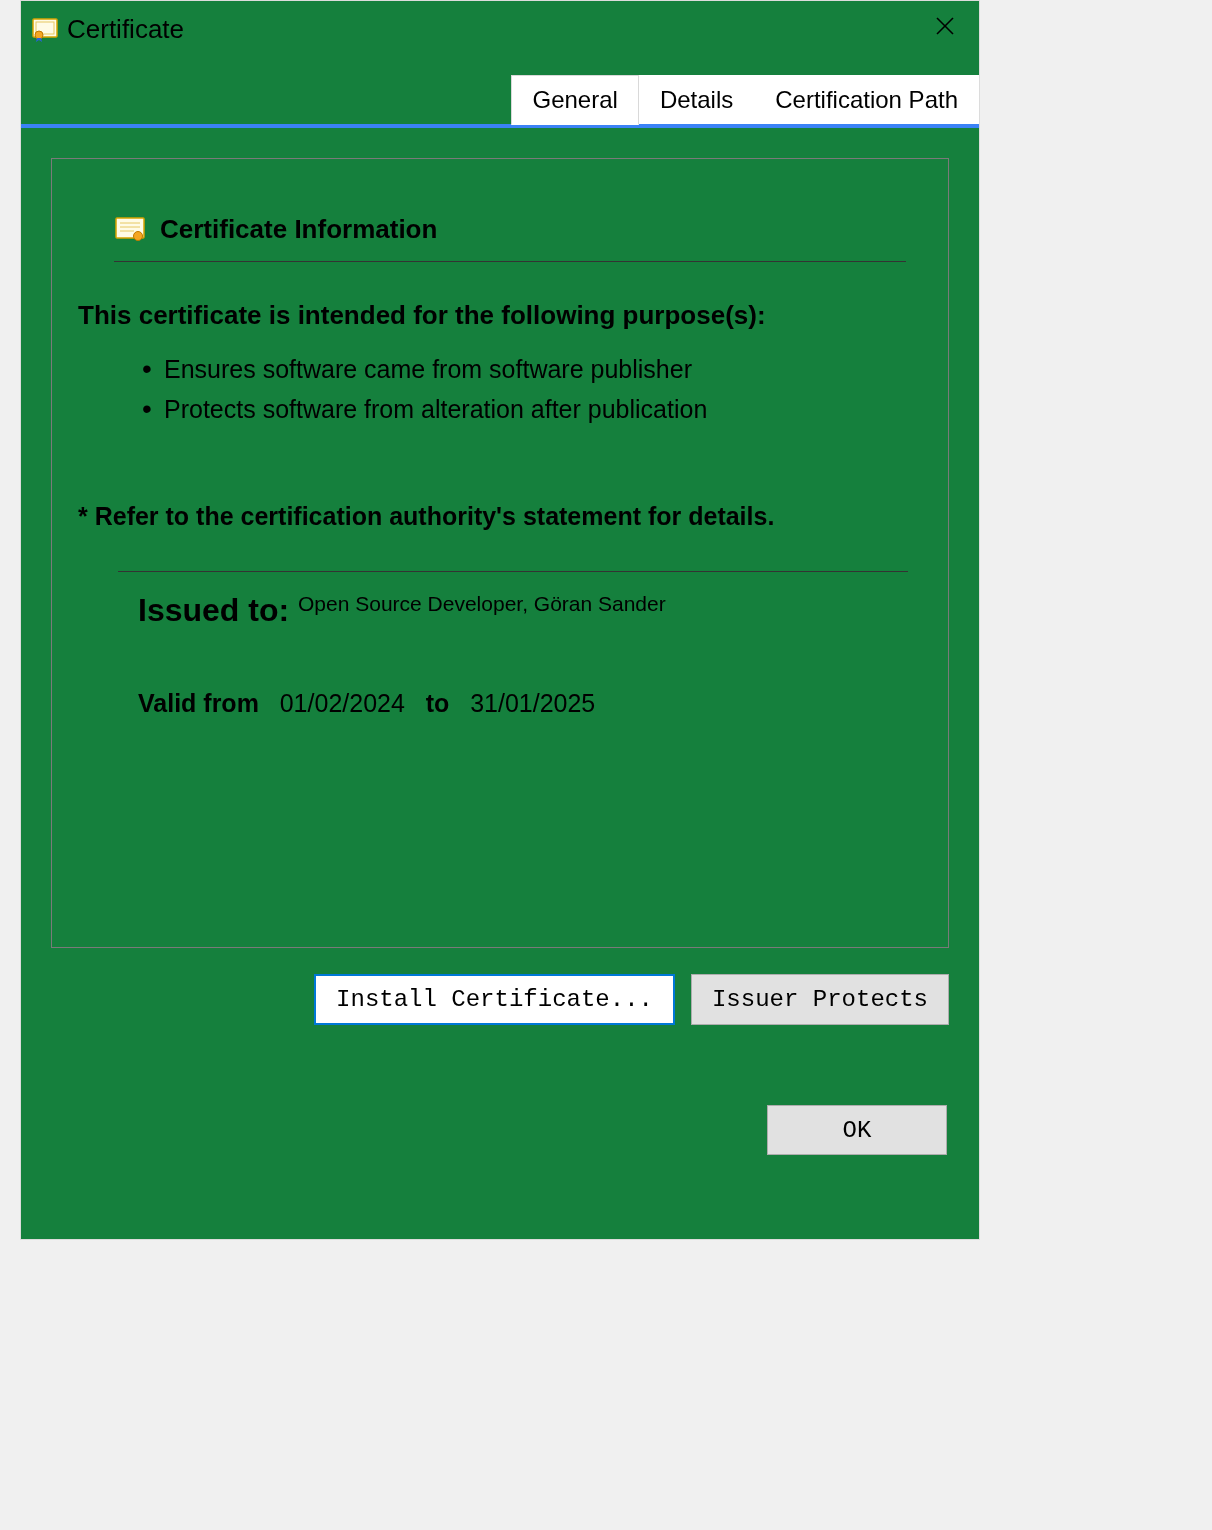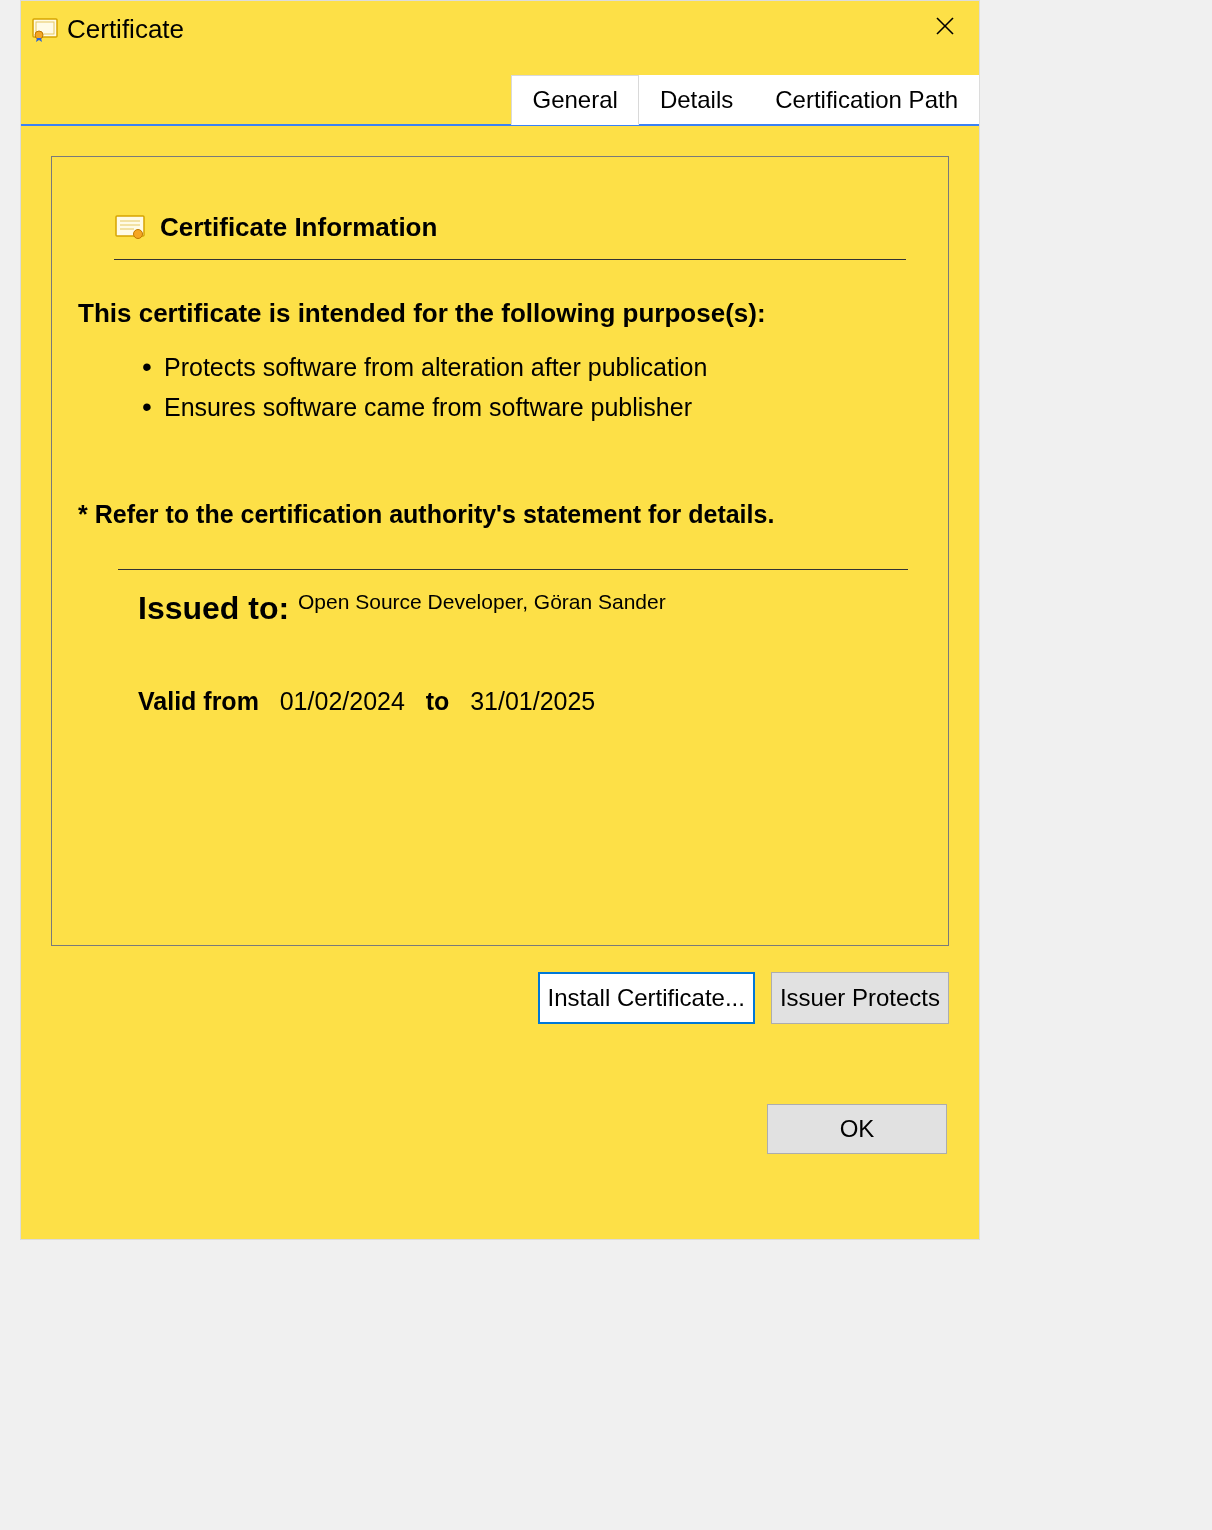--- a/index.html
+++ b/index.html
@@ -13,21 +13,21 @@
       width: 1212px;
       height: 1530px;
       overflow: hidden;
     }
     .window {
       position: absolute;
       left: 20px;
       top: 0;
       width: 960px;
       height: 1240px;
-      background: #fde047;
+      background: #15803d;
       border: 1px solid #dcdcdc;
       display: flex;
       flex-direction: column;
     }
     .titlebar {
       display: flex;
       align-items: center;
       justify-content: space-between;
       padding: 8px 14px 8px 10px;
       height: 56px;
@@ -65,21 +65,21 @@
       background: #ffffff;
     }
     .tab.active {
       border: 1px solid #d9d9d9;
       border-bottom: 1px solid #ffffff;
       background: #ffffff;
       position: relative;
       z-index: 2;
     }
     .content-area {
-      border-top: 2px solid #3b82f6;
+      border-top: 4px solid #3b82f6;
       margin-top: -1px;
       flex: 1;
       padding: 30px 30px 20px 30px;
       display: flex;
       flex-direction: column;
     }
     .info-box {
       border: 1px solid #7a7a7a;
       padding: 55px 26px 50px 26px;
       flex: 0 0 auto;
@@ -163,23 +163,23 @@
     .validity-row .bold {
       font-weight: 700;
     }
     .button-row {
       display: flex;
       justify-content: flex-end;
       gap: 16px;
       margin-top: 26px;
     }
     .btn {
-      font-family: Liberation Sans, sans-serif;
+      font-family: Liberation Mono, monospace;
       font-size: 24px;
-      padding: 10px 8px;
+      padding: 10px 20px;
       background: #e1e1e1;
       border: 1px solid #adadad;
       color: #000;
       cursor: default;
       min-height: 50px;
     }
     .btn.primary-highlight {
       background: #ffffff;
       border: 2px solid #0078d7;
     }
@@ -240,22 +240,22 @@
             <line x1="6" y1="15" x2="20" y2="15" stroke="#e6c862" stroke-width="1"></line>
             <circle cx="24" cy="20" r="4.5" fill="#f5a623" stroke="#c07800" stroke-width="1"></circle>
           </svg>
         </span>
         <span class="cert-title">Certificate Information</span>
       </div>
 
       <div class="purposes-heading">This certificate is intended for the following purpose(s):</div>
 
       <ul class="purposes-list">
+        <li>Ensures software came from software publisher</li>
         <li>Protects software from alteration after publication</li>
-        <li>Ensures software came from software publisher</li>
       </ul>
 
       <div class="footnote">* Refer to the certification authority's statement for details.</div>
 
       <div class="details-divider"></div>
 
       <div class="details-grid">
         <div class="details-row">
           <span class="details-label">Issued to:</span>
           <span class="details-value">Open Source Developer, Göran Sander</span>

